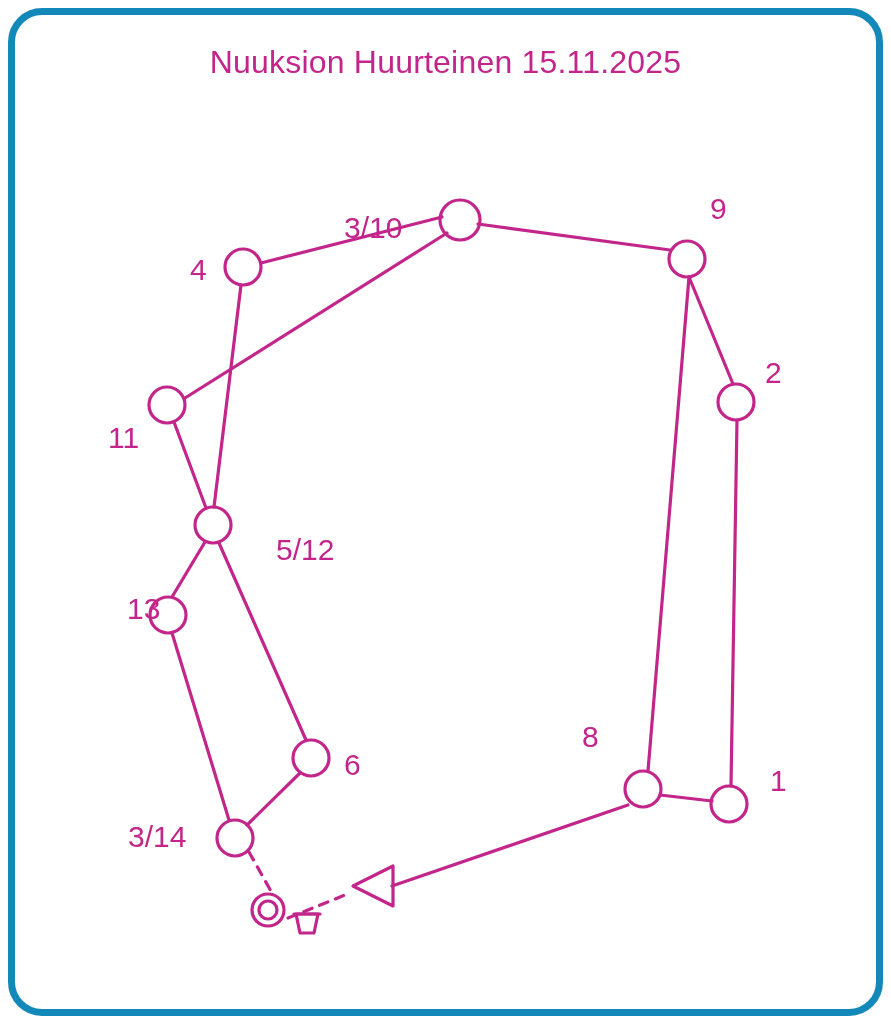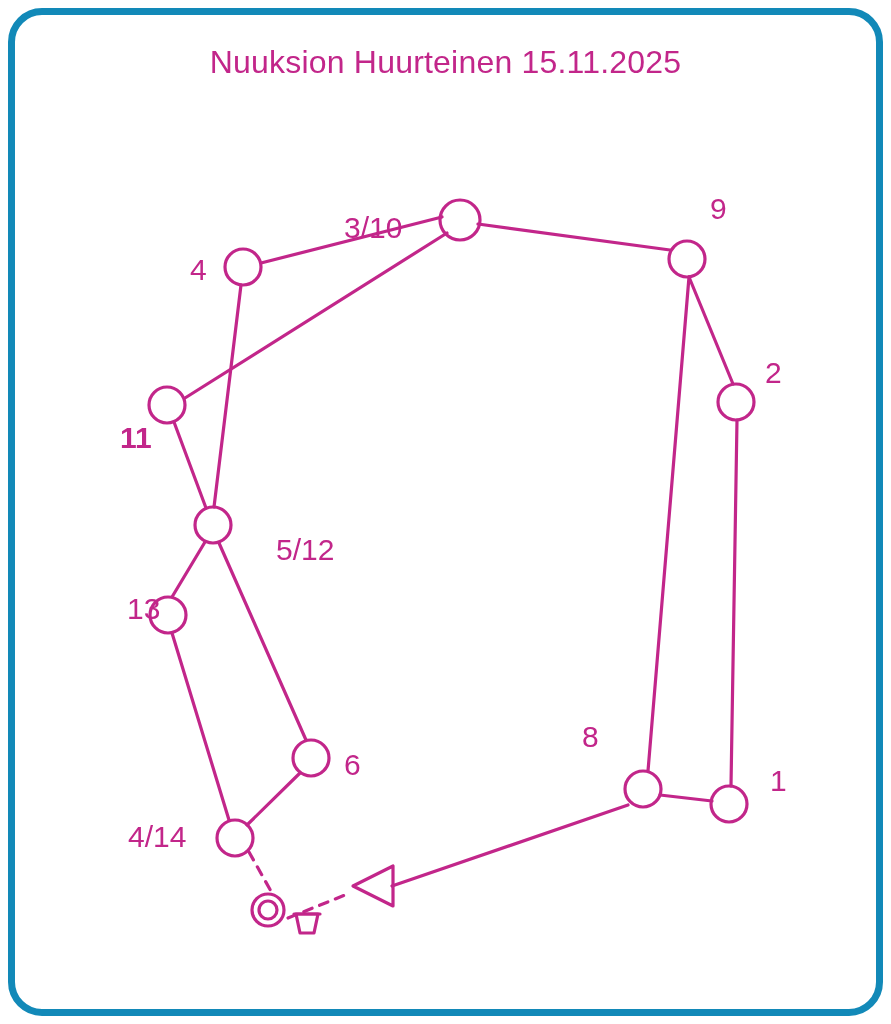--- a/index.html
+++ b/index.html
@@ -126,18 +126,18 @@
       </g>
     </g>
   </svg>
 
   <div class="ctrl-label" style="left:770px; top:766px;">1</div>
   <div class="ctrl-label" style="left:765px; top:358px;">2</div>
   <div class="ctrl-label" style="left:344px; top:189px;margin-top:24px;">3/10</div>
   <div class="ctrl-label" style="left:190px; top:255px;">4</div>
   <div class="ctrl-label" style="left:260px; top:535px;margin-left:16px;">5/12</div>
   <div class="ctrl-label" style="left:344px; top:750px;">6</div>
-  <div class="ctrl-label" style="left:128px; top:822px;">4/14</div>
+  <div class="ctrl-label" style="left:128px; top:822px;">3/14</div>
   <div class="ctrl-label" style="left:582px; top:722px;">8</div>
   <div class="ctrl-label" style="left:710px; top:194px;">9</div>
-  <div class="ctrl-label" style="left:120px; top:423px;font-weight:bold;">11</div>
+  <div class="ctrl-label" style="left:108px; top:423px;">11</div>
   <div class="ctrl-label" style="left:103px; top:594px;margin-left:24px;">13</div>
 </div>
 
 </body></html>

